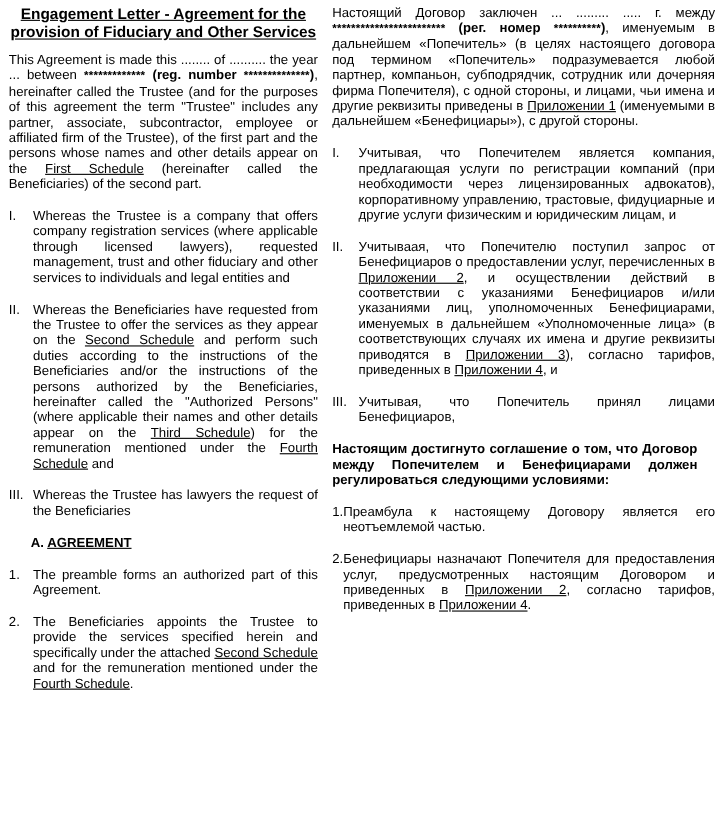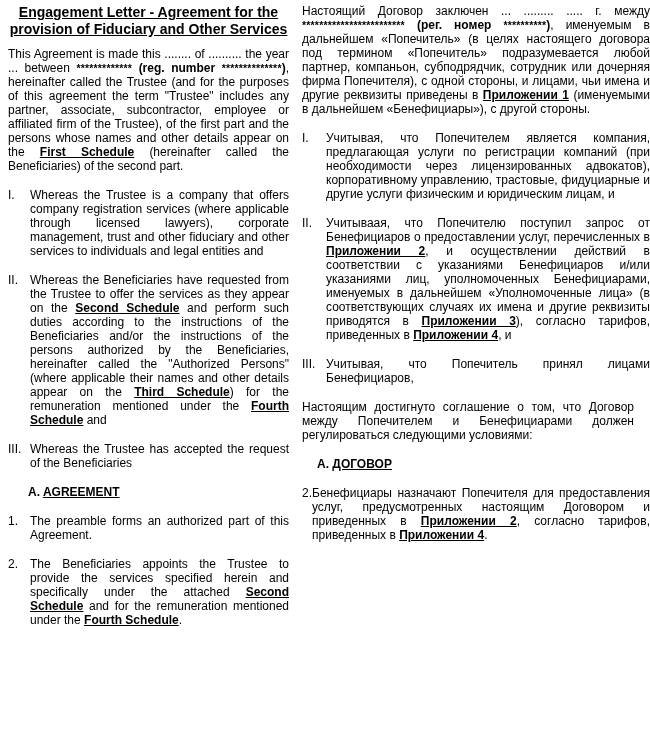--- a/index.html
+++ b/index.html
@@ -34,64 +34,64 @@
   .para { margin: 0 0 15px 0; }
   .just { text-align: justify; }
   .li {
     display: flex;
     margin: 0 0 15px 0;
   }
   .num { flex: 0 0 22px; }
   .col-ru .num { flex-basis: 24px; }
   .li-body { flex: 1 1 auto; }
   .hereby {
-    font-weight: normal;
+    font-weight: bold;
     margin: 0 16px 15px 0;
   }
   .col-en .hereby { margin-left: 20px; }
   .section {
     font-weight: bold;
     margin: 0 0 15px 0;
   }
   .col-en .section { margin-left: 20px; }
   .col-ru .section { margin-left: 15px; }
   .u  { text-decoration: underline; }
   .b  { font-weight: bold; }
-  .bu { font-weight: bold; text-decoration: underline; }
+  .bu { font-weight: normal; text-decoration: underline; }
   .st { font-weight: bold; font-size: 10.5px; letter-spacing: 0.2px; }
   .nli-ru {
     padding-left: 10px;
     text-indent: -10px;
     margin: 0 0 15px 0;
   }
 </style>
 </head>
 <body>
 
 <div class="page">
 
   <div class="col col-en">
 
     <div class="doc-heading">Engagement Letter - Agreement for the provision of Fiduciary and Other Services</div>
 
     <p class="para just"><span>This Agreement is made this ........ of .......... the year ... between </span><span class="st">*************</span><span class="b"> (reg. number </span><span class="st">**************</span><span class="b">)</span><span>, hereinafter called the Trustee (and for the purposes of this agreement the term "Trustee" includes any partner, associate, subcontractor, employee or affiliated firm of the Trustee), of the first part and the persons whose names and other details appear on the </span><span class="bu">First Schedule</span><span> (hereinafter called the Beneficiaries) of the second part.</span></p>
 
     <div class="li">
       <span class="num">I.</span>
-      <span class="li-body just"><span>Whereas the Trustee is a company that offers company registration services (where applicable through licensed lawyers), corporate management, trust and other fiduciary and other services to individuals and legal entities and</span></span>
+      <span class="li-body just"><span>Whereas the Trustee is a company that offers company registration services (where applicable through licensed lawyers), requested management, trust and other fiduciary and other services to individuals and legal entities and</span></span>
     </div>
 
     <div class="li">
       <span class="num">II.</span>
       <span class="li-body just"><span>Whereas the Beneficiaries have requested from the Trustee to offer the services as they appear on the </span><span class="bu">Second Schedule</span><span> and perform such duties according to the instructions of the Beneficiaries and/or the instructions of the persons authorized by the Beneficiaries, hereinafter called the "Authorized Persons" (where applicable their names and other details appear on the </span><span class="bu">Third Schedule</span><span>) for the remuneration mentioned under the </span><span class="bu">Fourth Schedule</span><span> and</span></span>
     </div>
 
     <div class="li">
       <span class="num">III.</span>
-      <span class="li-body just"><span>Whereas the Trustee has accepted the request of the Beneficiaries</span></span>
+      <span class="li-body just"><span>Whereas the Trustee has lawyers the request of the Beneficiaries</span></span>
     </div>
 
 
     <p class="section"><span>A. </span><span class="u">AGREEMENT</span></p>
 
     <div class="li">
       <span class="num">1.</span>
       <span class="li-body just"><span>The preamble forms an authorized part of this Agreement.</span></span>
     </div>
 
@@ -117,20 +117,20 @@
       <span class="li-body just"><span>Учитываая, что Попечителю поступил запрос от Бенефициаров о предоставлении услуг, перечисленных в </span><span class="bu">Приложении 2</span><span>, и осуществлении действий в соответствии с указаниями Бенефициаров и/или указаниями лиц, уполномоченных Бенефициарами, именуемых в дальнейшем «Уполномоченные лица» (в соответствующих случаях их имена и другие реквизиты приводятся в </span><span class="bu">Приложении 3</span><span>), согласно тарифов, приведенных в </span><span class="bu">Приложении 4</span><span>, и</span></span>
     </div>
 
     <div class="li">
       <span class="num">III.</span>
       <span class="li-body just"><span>Учитывая, что Попечитель принял лицами Бенефициаров,</span></span>
     </div>
 
     <p class="hereby just">Настоящим достигнуто соглашение о том, что Договор между Попечителем и Бенефициарами должен регулироваться следующими условиями:</p>
 
-    <p class="section"><span>А. </span><span class="u">ДОГОВОР</span></p>
 
+    <div class="nli-ru just"><span>1.</span><span><span>Преамбула к настоящему Договору является его неотъемлемой частью.</span></span></div>
 
     <div class="nli-ru just"><span>2.</span><span><span>Бенефициары назначают Попечителя для предоставления услуг, предусмотренных настоящим Договором и приведенных в </span><span class="bu">Приложении 2</span><span>, согласно тарифов, приведенных в </span><span class="bu">Приложении 4</span><span>.</span></span></div>
 
   </div>
 
 </div>
 
 </body></html>

